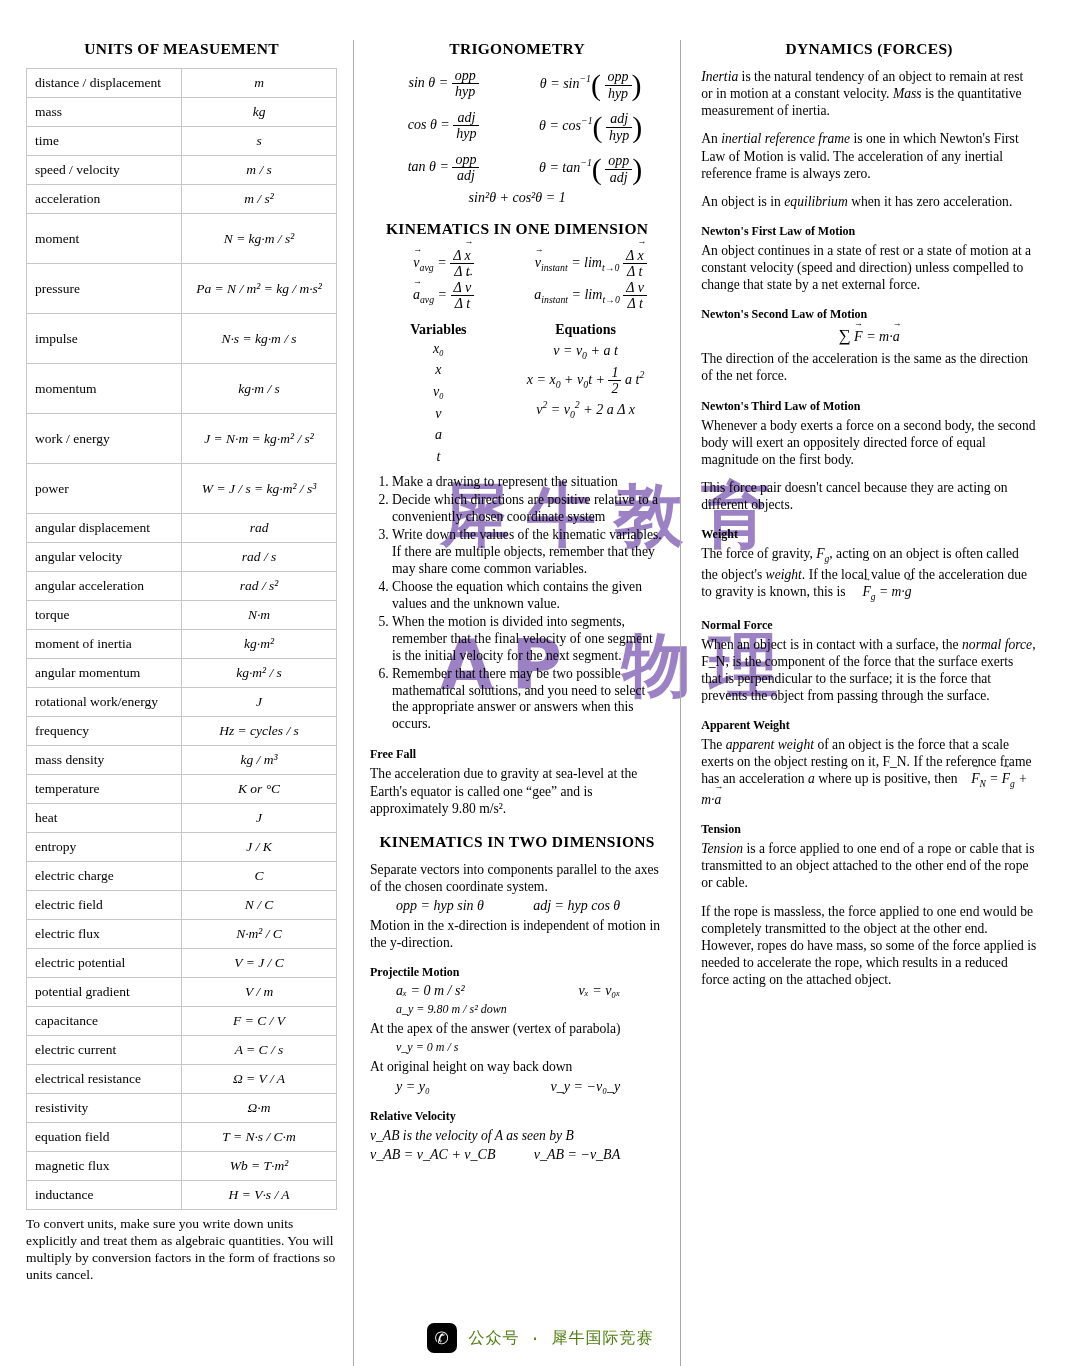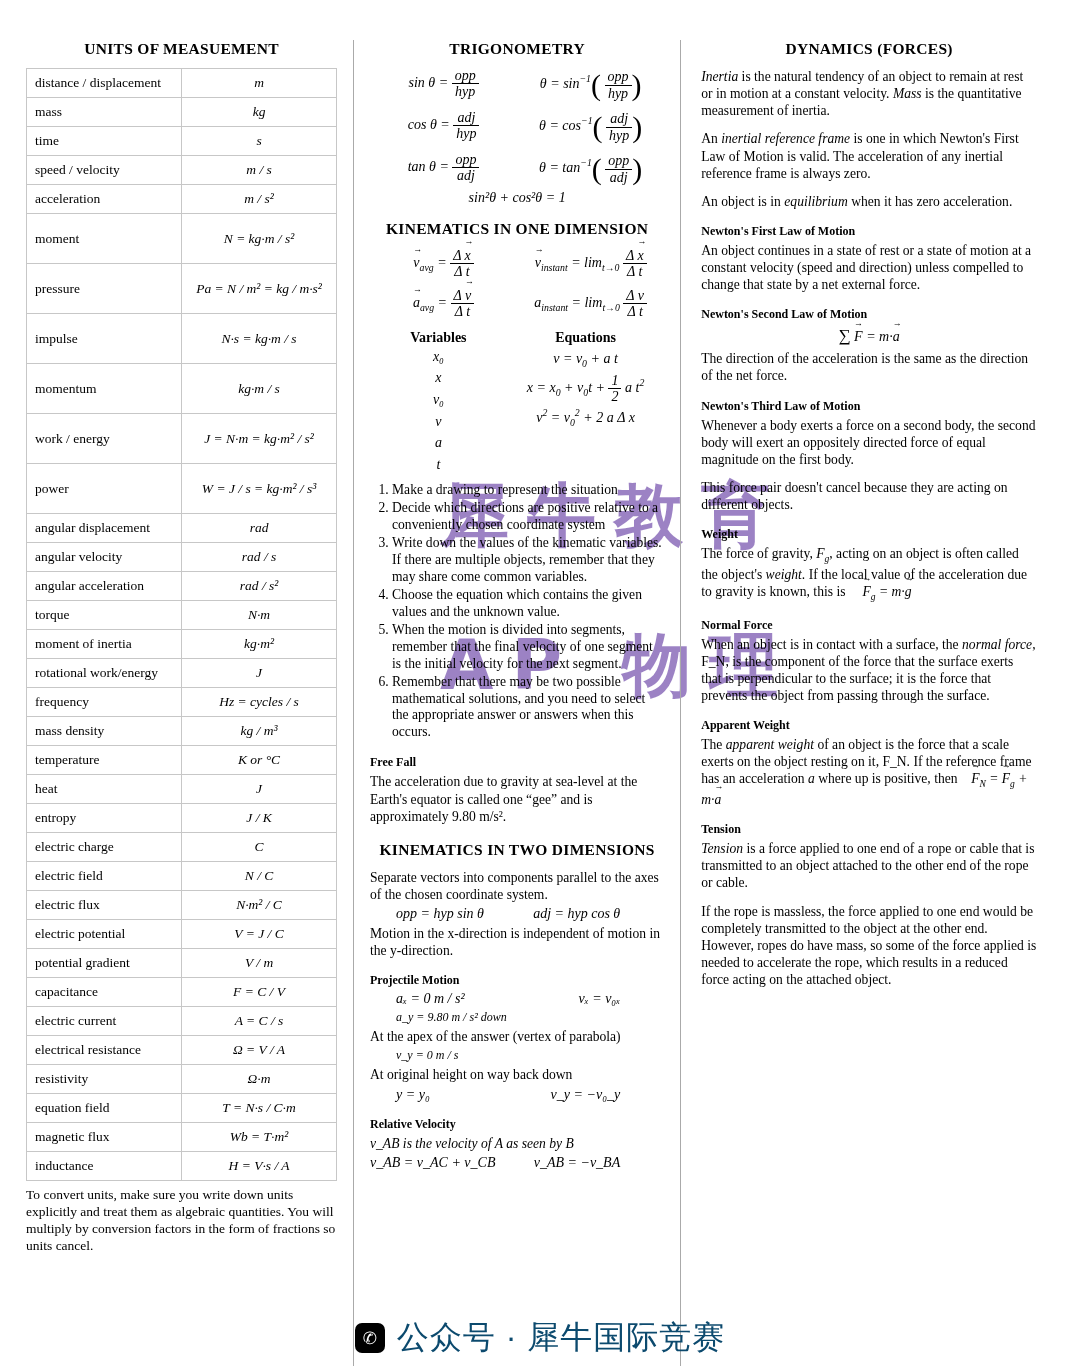--- a/index.html
+++ b/index.html
@@ -105,21 +105,21 @@
   .paren {
     display: inline-block;
     font-size: 30px;
     vertical-align: middle;
     font-style: normal;
   }
 
   .kin-grid {
     display: grid;
     grid-template-columns: 1fr 1fr;
-    row-gap: 8px;
+    row-gap: 0;
     font-size: 14px;
     margin: 8px 0 10px;
   }
   .kin-grid > div { text-align: center; }
 
   .two-col-head {
     display: grid;
     grid-template-columns: 1fr 1.15fr;
     font-weight: bold;
     font-size: 14px;
@@ -170,23 +170,23 @@
   }
   .wechat-badge {
     width: 30px; height: 30px;
     border-radius: 7px;
     background: #000;
     color: #fff;
     display: flex; align-items: center; justify-content: center;
     font-size: 17px;
   }
   .footer-text {
-    font-size: 32px;
-    font-family: Liberation Sans, sans-serif;
-    color: #0c4a6e;
+    font-size: 16px;
+    font-family: Liberation Mono, monospace;
+    color: #4d7c0f;
     letter-spacing: 1px;
   }
   .vec { position: relative; }
   .vec::after {
     content: "→";
     position: absolute;
     left: 0; right: 0; top: -11px;
     font-size: 9px;
     text-align: center;
     font-style: normal;
@@ -259,20 +259,24 @@
             <td>angular acceleration</td>
             <td class="unit">rad / s²</td>
           </tr>
           <tr>
             <td>torque</td>
             <td class="unit">N·m</td>
           </tr>
           <tr>
             <td>moment of inertia</td>
             <td class="unit">kg·m²</td>
+          </tr>
+          <tr>
+            <td>angular momentum</td>
+            <td class="unit">kg·m² / s</td>
           </tr>
           <tr>
             <td>rotational work/energy</td>
             <td class="unit">J</td>
           </tr>
           <tr>
             <td>frequency</td>
             <td class="unit">Hz = cycles / s</td>
           </tr>
           <tr>

